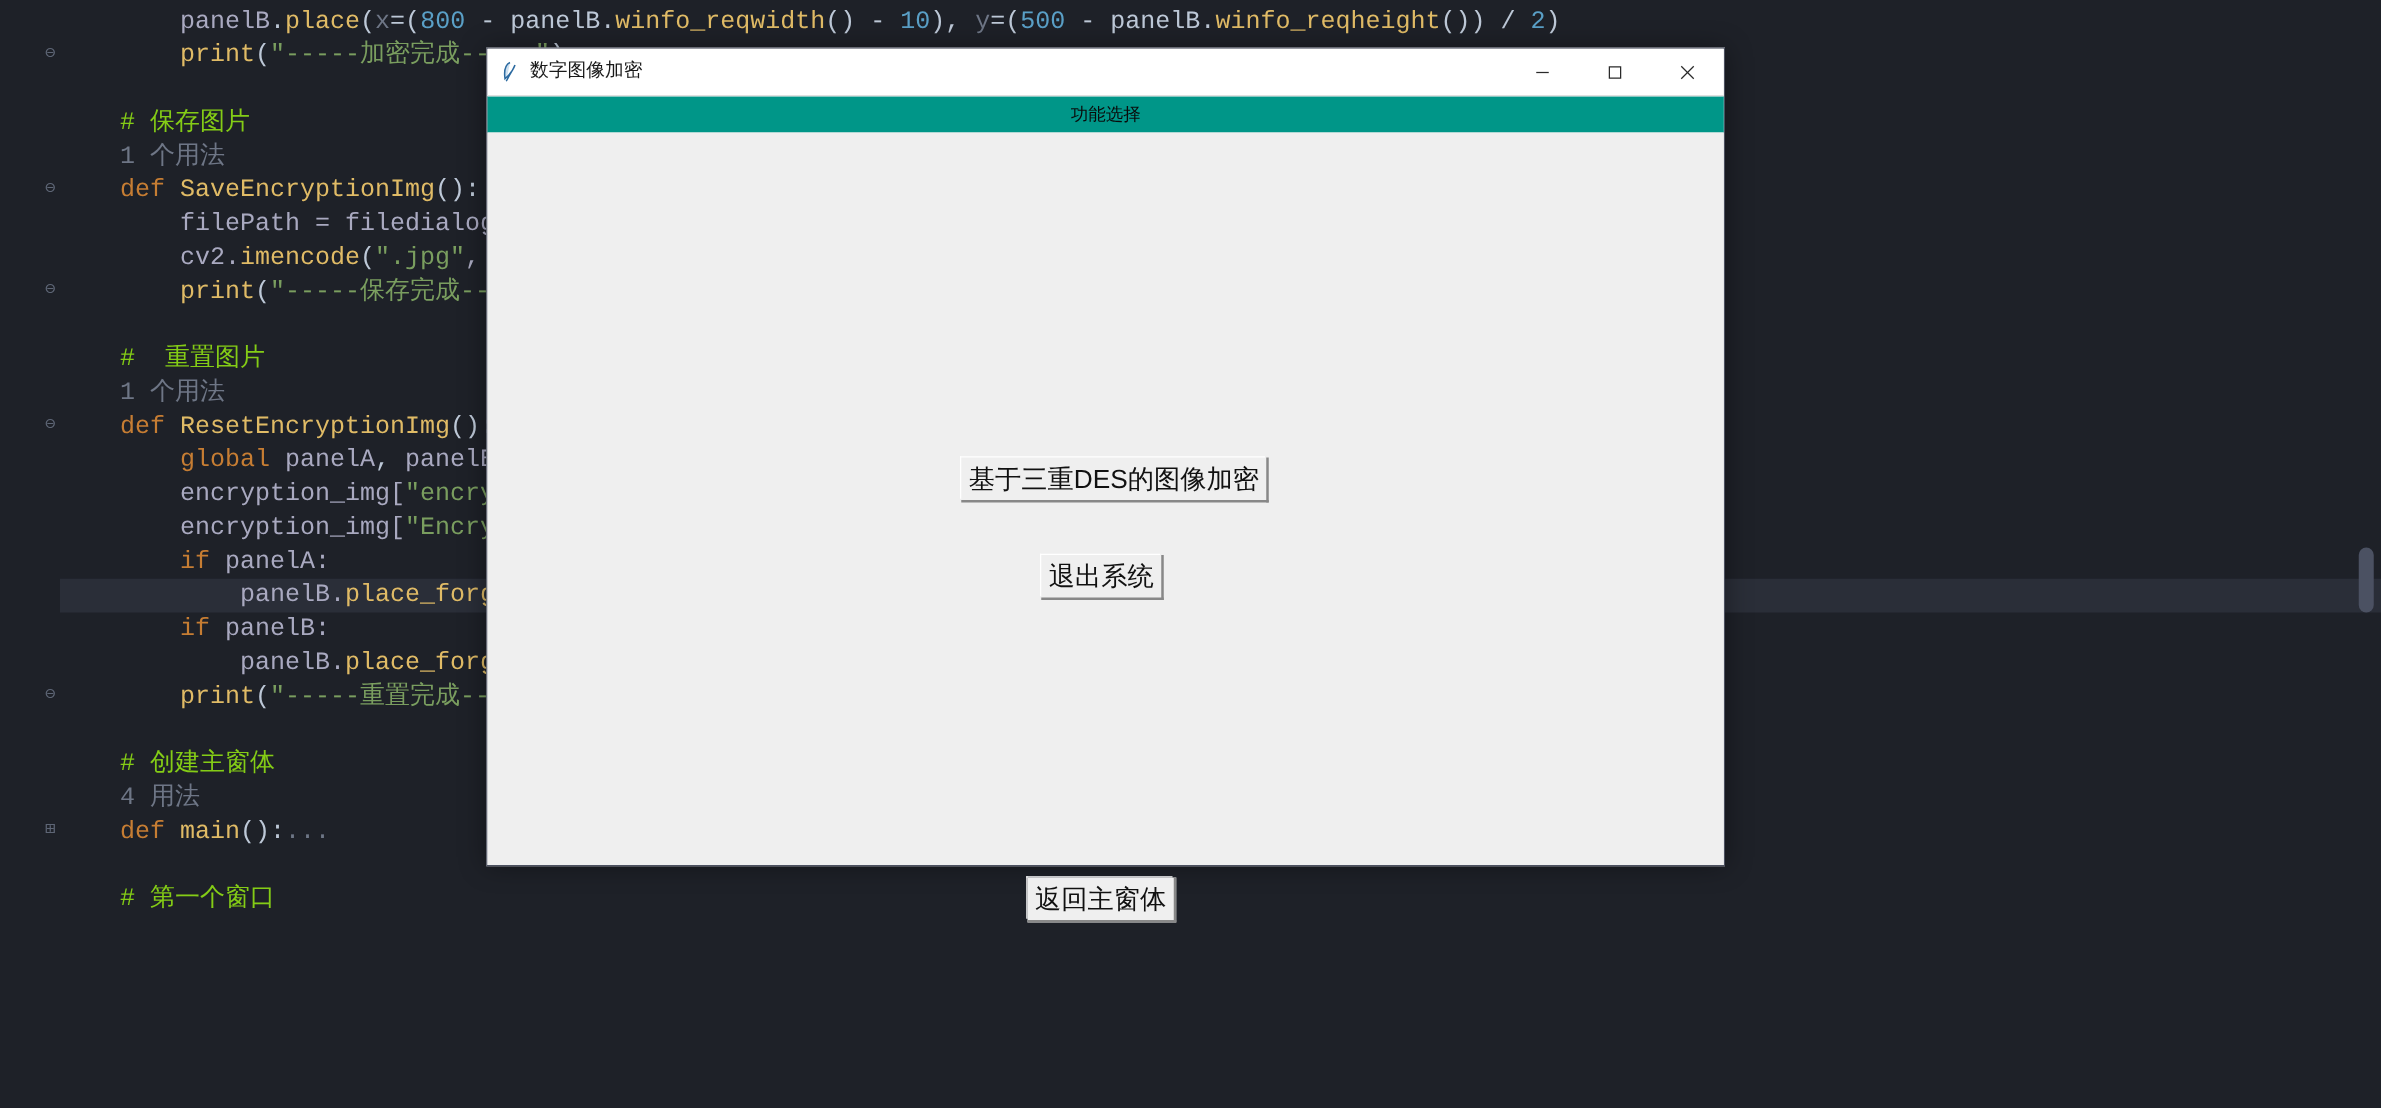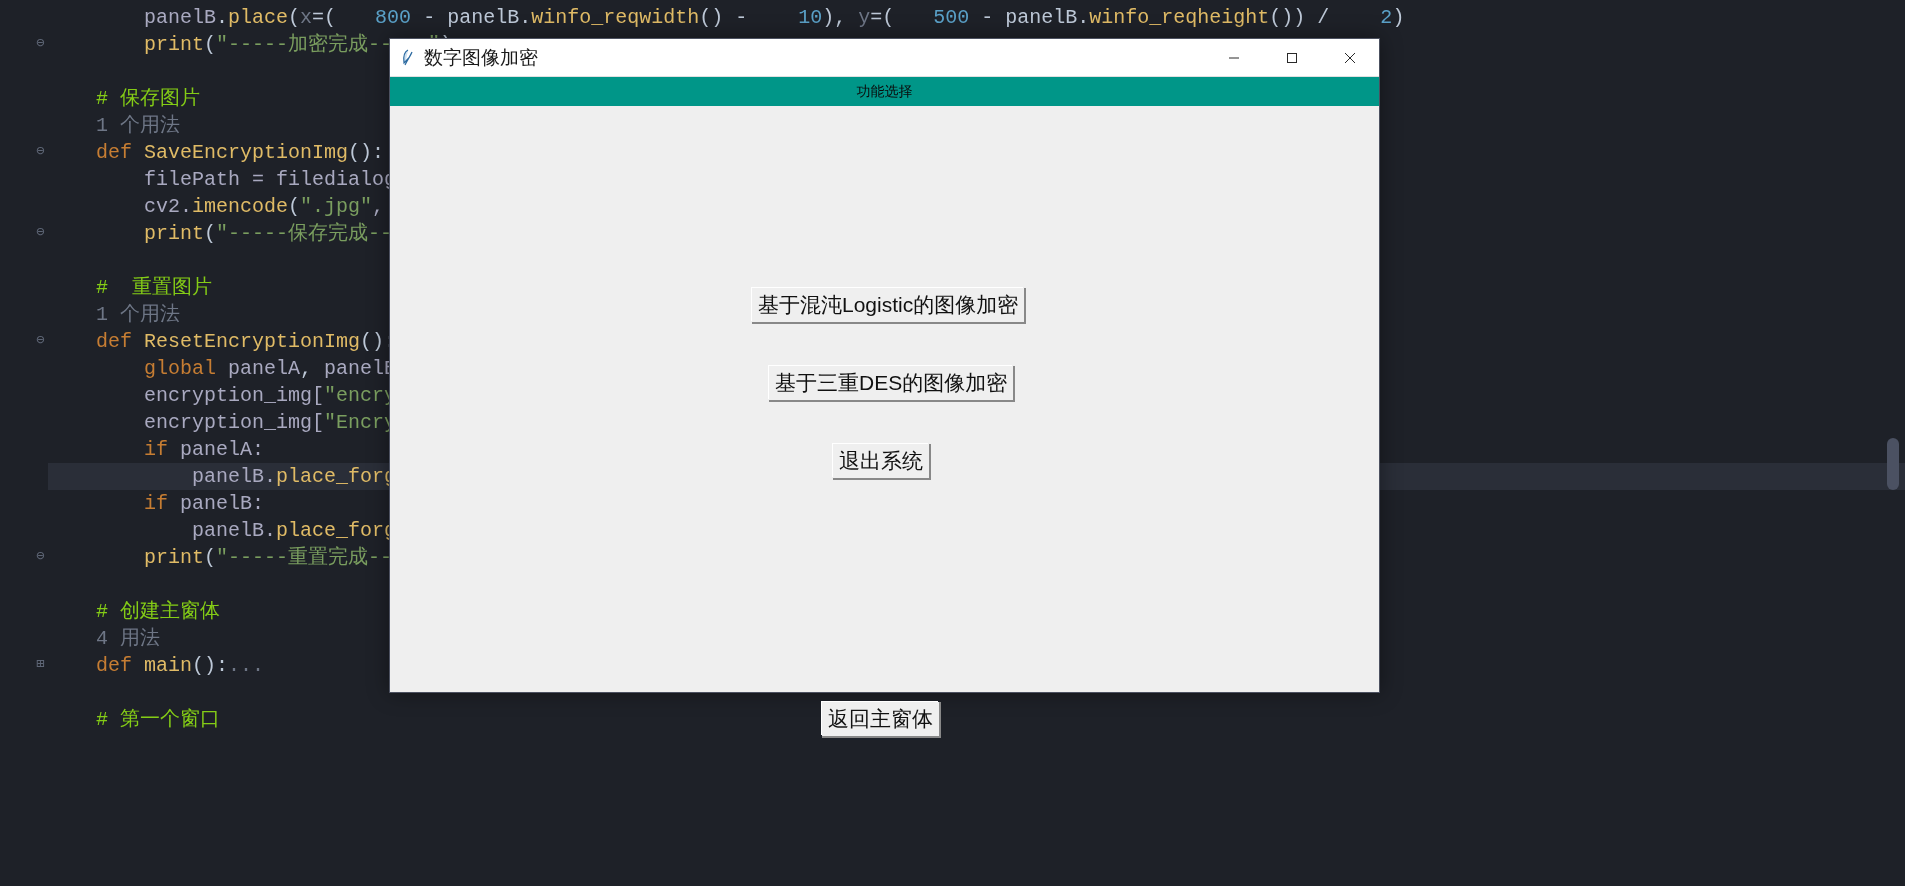--- a/index.html
+++ b/index.html
@@ -39,21 +39,21 @@
     .gutter-mark {
       position: absolute;
       left: 24px;
       color: #5e6676;
       font-size: 14px;
     }
     .kw { color: #c67d33; }
     .fn { color: #e0bb66; }
     .var { color: #a9a9c0; }
     .str { color: #7a9e5f; }
-    .num { color: #5aa0c7; margin-left: 39px; }
+    .num { color: #5aa0c7; }
     .cmt { color: #84cc16; }
     .hint { color: #6e7686; font-style: normal;}
     .paren { color: #bdc8d7; }
     .op { color: #bdc8d7; }
     .selected { background: #285e6c; color: #e4e4e4;}
     .hl-line { background: #2a2e38; }
 
     
     .dialog {
       position: absolute;
@@ -77,21 +77,21 @@
     .titlebar .app-icon {
       width: 16px;
       height: 20px;
       margin-right: 8px;
       display: inline-flex;
       align-items: center;
       justify-content: center;
     }
     .titlebar .title-text {
       font-family: "Microsoft YaHei", "SimSun", sans-serif;
-      font-size: 19px;
+      font-size: 15px;
       color: #1a1a1a;
     }
     .win-controls {
       position: absolute;
       right: 0;
       top: 0;
       display: flex;
       height: 100%;
     }
     .win-btn {
@@ -236,23 +236,20 @@
           </svg>
       </div>
     </div>
   </div>
 
   <div class="header-band">
     <span>功能选择</span>
   </div>
 
   <div class="dialog-body">
-    <button class="tk-button" style="left:362px; top:182px;">
-      <span>基于混沌Logistic的图像加密</span>
-    </button>
     <button class="tk-button" style="left:379px; top:260px;">
       <span>基于三重DES的图像加密</span>
     </button>
     <button class="tk-button" style="left:443px; top:338px;">
       <span>退出系统</span>
     </button>
     <button class="tk-button" style="left:432px; top:596px;">
       <span>返回主窗体</span>
     </button>
   </div>

